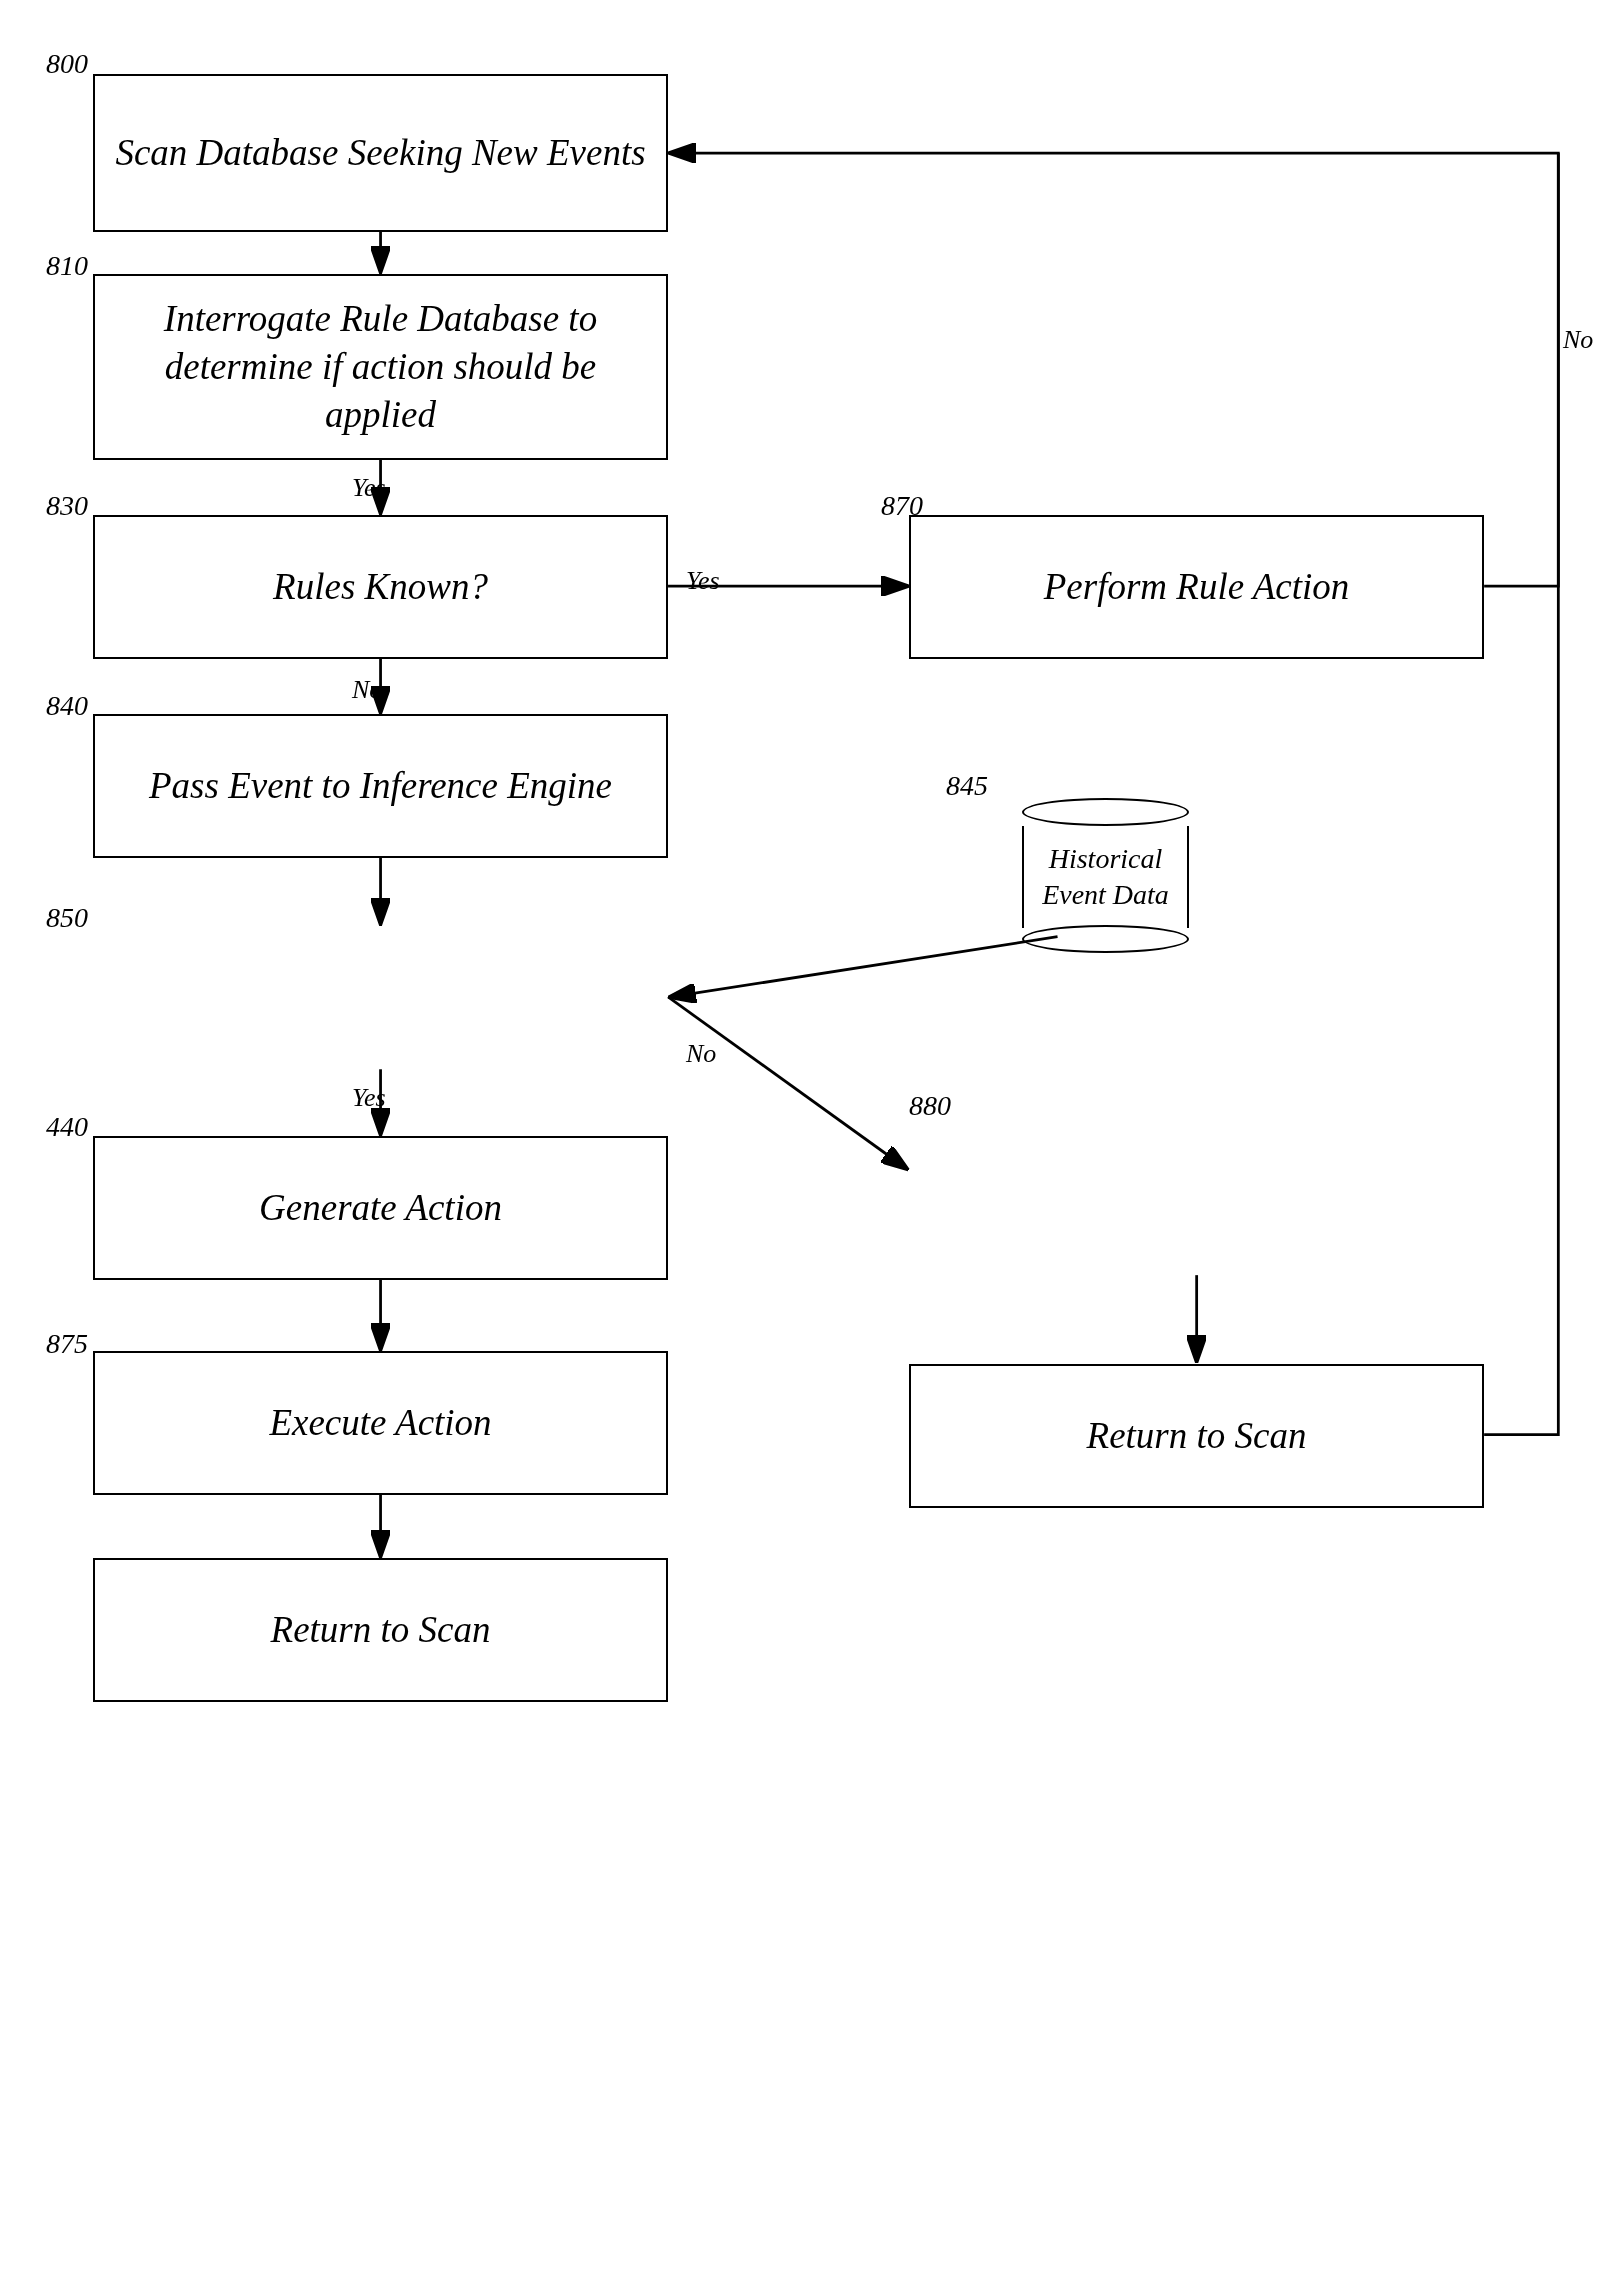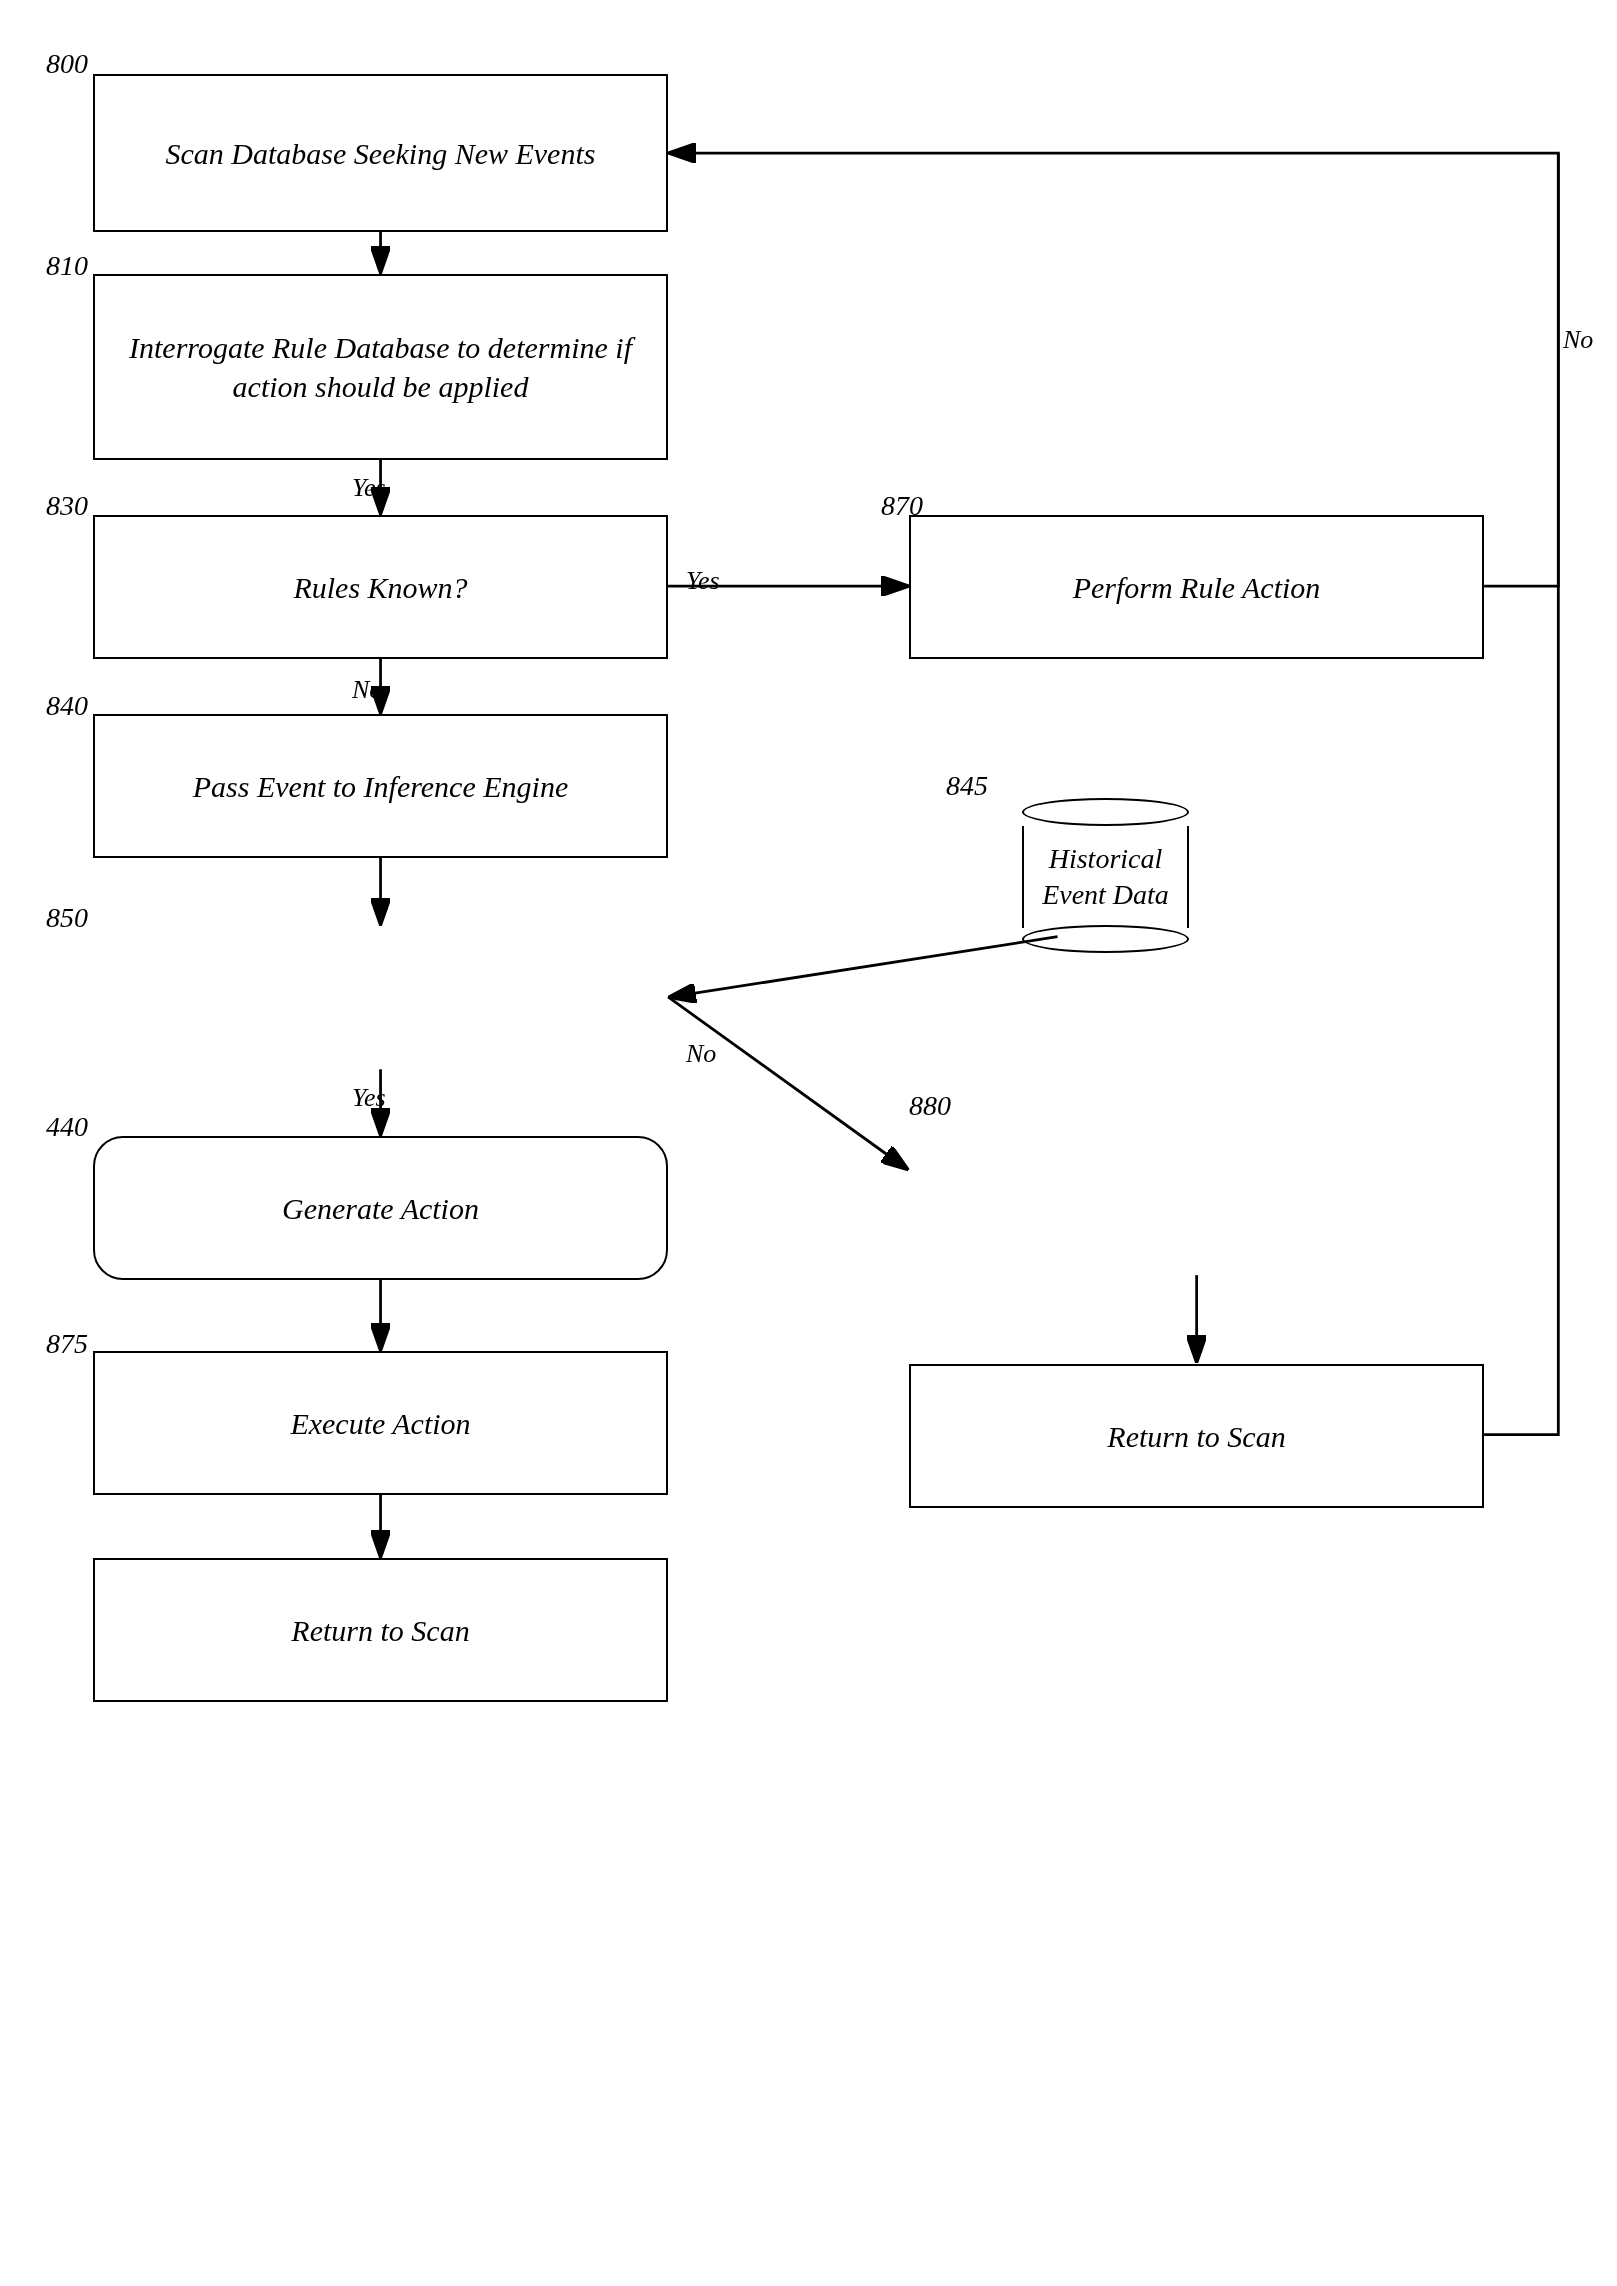--- a/index.html
+++ b/index.html
@@ -18,21 +18,21 @@
       height: 2286px;
     }
     .box {
       position: absolute;
       border: 2.8px solid #000;
       background: #fff;
       display: flex;
       align-items: center;
       justify-content: center;
       text-align: center;
-      font-size: 30px;
+      font-size: 37px;
       font-style: italic;
       font-family: 'Times New Roman', Times, serif;
       padding: 9.3px 15px;
       line-height: 1.3;
     }
     .label {
       position: absolute;
       font-size: 28px;
       font-style: italic;
       font-family: 'Times New Roman', Times, serif;
@@ -113,21 +113,21 @@
 
   <div class="label" style="left:46px; top:690px;">840</div>
 
   <div class="box" style="left:93px; top:714px; width:575px; height:144px;">Pass Event to Inference Engine</div>
 
   <div class="label" style="left:46px; top:902px;">850</div>
 
 
   <div class="label" style="left:46px; top:1111px;">440</div>
 
-  <div class="box" style="left:93px; top:1136px; width:575px; height:144px;border-radius:30px;">Generate Action</div>
+  <div class="box" style="left:93px; top:1136px; width:575px; height:144px;">Generate Action</div>
 
   <div class="label" style="left:46px; top:1328px;">875</div>
 
   <div class="box" style="left:93px; top:1351px; width:575px; height:144px;">Execute Action</div>
 
   <div class="box" style="left:93px; top:1558px; width:575px; height:144px;">Return to Scan</div>
 
   <div class="label" style="left:881px; top:490px;">870</div>
 
   <div class="box" style="left:909px; top:515px; width:575px; height:144px;">Perform Rule Action</div>

